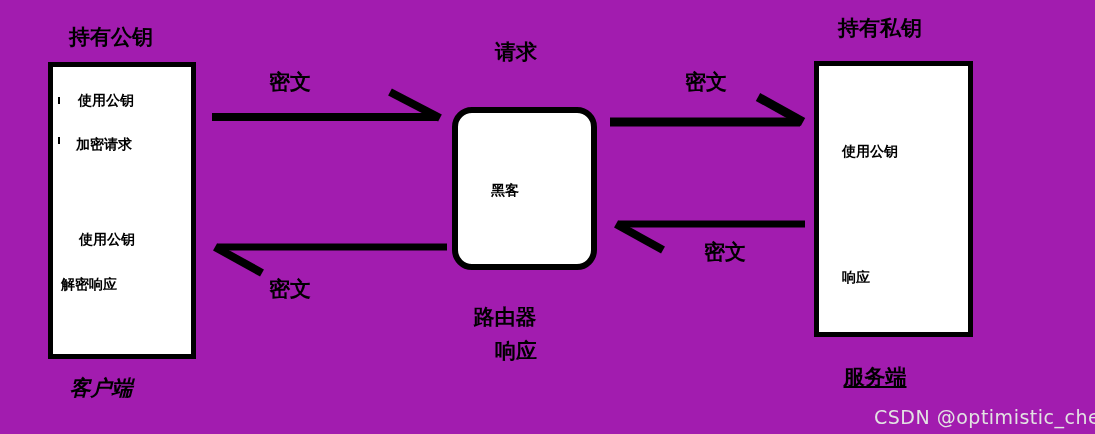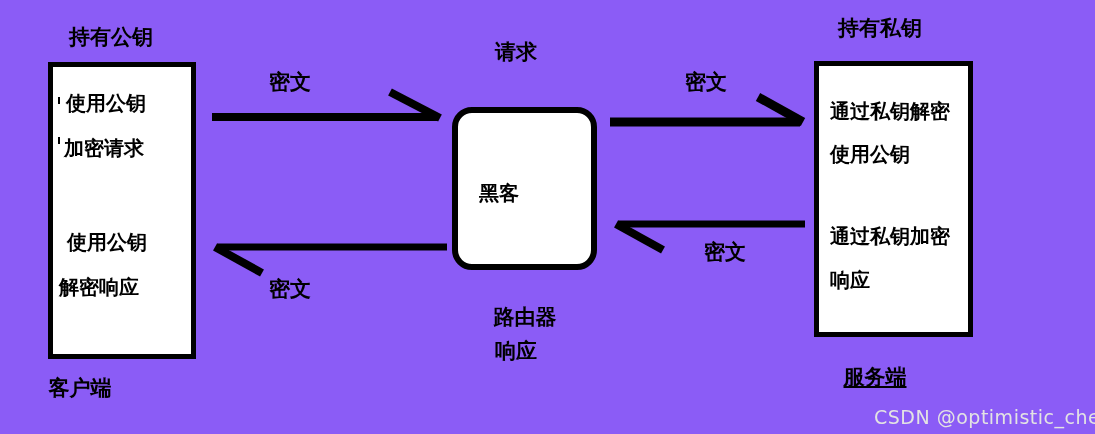--- a/index.html
+++ b/index.html
@@ -7,21 +7,21 @@
     padding: 0;
     background: #ffffff;
   }
   body {
     font-family: "DejaVu Sans", "Liberation Sans", sans-serif;
   }
   #canvas {
     position: relative;
     width: 1095px;
     height: 434px;
-    background: #8b5cf6;
+    background: #a21caf;
     overflow: hidden;
   }
   .label {
     position: absolute;
     color: #000000;
     font-weight: bold;
     font-size: 21px;
     line-height: 1.0;
     white-space: nowrap;
     letter-spacing: 0px;
@@ -37,23 +37,24 @@
     border: 5px solid #000000;
   }
   .box.rounded {
     border-width: 6px;
     border-radius: 20px;
   }
   .boxtext {
     position: absolute;
     color: #000000;
     font-weight: bold;
-    font-size: 20px;
+    font-size: 14px;
     line-height: 1.0;
     white-space: nowrap;
+    margin-left: 12px;
   }
   .arrow-svg {
     position: absolute;
     left: 0;
     top: 0;
     width: 1095px;
     height: 434px;
     pointer-events: none;
   }
   .watermark {
@@ -81,33 +82,31 @@
   <div class="label center" style="left:516px; top:42px;">请求</div>
 
   <div class="label center" style="left:880px; top:18px;">持有私钥</div>
 
   <div class="box" style="left:48px; top:62px; width:148px; height:297px;"></div>
 
   <div class="speck" style="left:58px; top:97px;"></div>
   <div class="speck" style="left:58px; top:137px;"></div>
 
   <div class="boxtext" style="left:66px; top:93px;">使用公钥</div>
-  <div class="boxtext" style="left:64px; top:138px;">加密请求</div>
+  <div class="boxtext" style="left:64px; top:138px;font-family:Liberation Mono, monospace;">加密请求</div>
   <div class="boxtext" style="left:67px; top:232px;">使用公钥</div>
-  <div class="boxtext" style="left:59px; top:277px;">解密响应</div>
+  <div class="boxtext" style="left:49px; top:277px;">解密响应</div>
 
   <div class="box rounded" style="left:452px; top:107px; width:145px; height:163px;"></div>
 
   <div class="boxtext" style="left:479px; top:183px;">黑客</div>
 
   <div class="box" style="left:814px; top:61px; width:159px; height:276px;"></div>
 
-  <div class="boxtext" style="left:830px; top:101px;">通过私钥解密</div>
   <div class="boxtext" style="left:830px; top:144px;">使用公钥</div>
-  <div class="boxtext" style="left:830px; top:226px;">通过私钥加密</div>
   <div class="boxtext" style="left:830px; top:270px;">响应</div>
 
   <svg class="arrow-svg" viewBox="0 0 1095 434">
 
     <g>
       <line x1="212" y1="117" x2="438" y2="117" stroke="#000000" stroke-width="8" stroke-linecap="butt"></line>
       <line x1="390" y1="92" x2="440" y2="118" stroke="#000000" stroke-width="8" stroke-linecap="butt"></line>
     </g>
 
     <g>
@@ -127,23 +126,23 @@
   </svg>
 
   <div class="label center" style="left:290px; top:72px;">密文</div>
 
   <div class="label center" style="left:706px; top:72px;">密文</div>
 
   <div class="label center" style="left:725px; top:242px;">密文</div>
 
   <div class="label center" style="left:290px; top:279px;">密文</div>
 
-  <div class="label center" style="left:80px; top:378px;">客户端</div>
+  <div class="label center" style="left:101px; top:378px;font-style:italic;">客户端</div>
 
-  <div class="label center" style="left:505px; top:307px;margin-left:20px;">路由器</div>
+  <div class="label center" style="left:505px; top:307px;">路由器</div>
 
   <div class="label center" style="left:516px; top:341px;">响应</div>
 
   <div class="label center" style="left:875px; top:367px;text-decoration:underline;">服务端</div>
 
   <div class="watermark" style="left:874px; top:406px;">CSDN @optimistic_chen</div>
 
 </div>
 
 </body></html>

